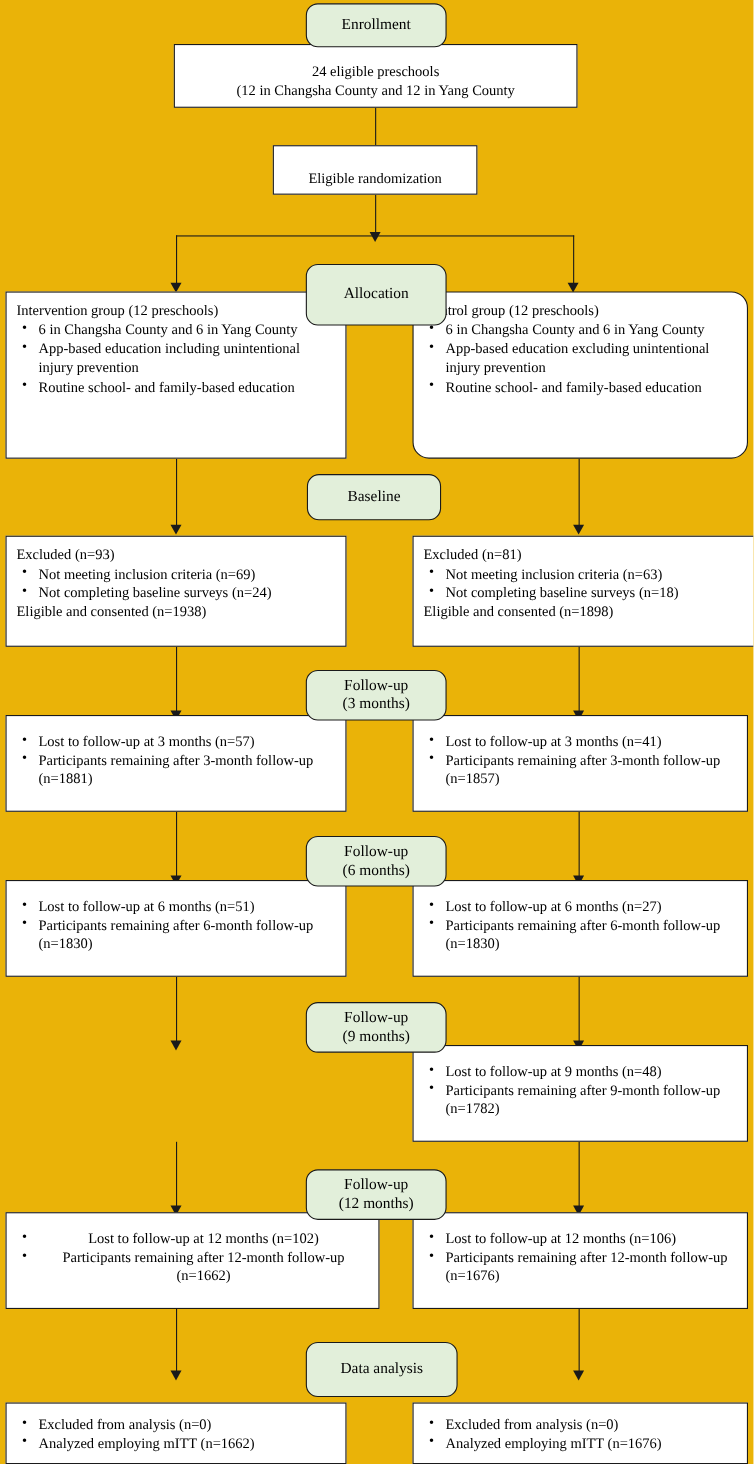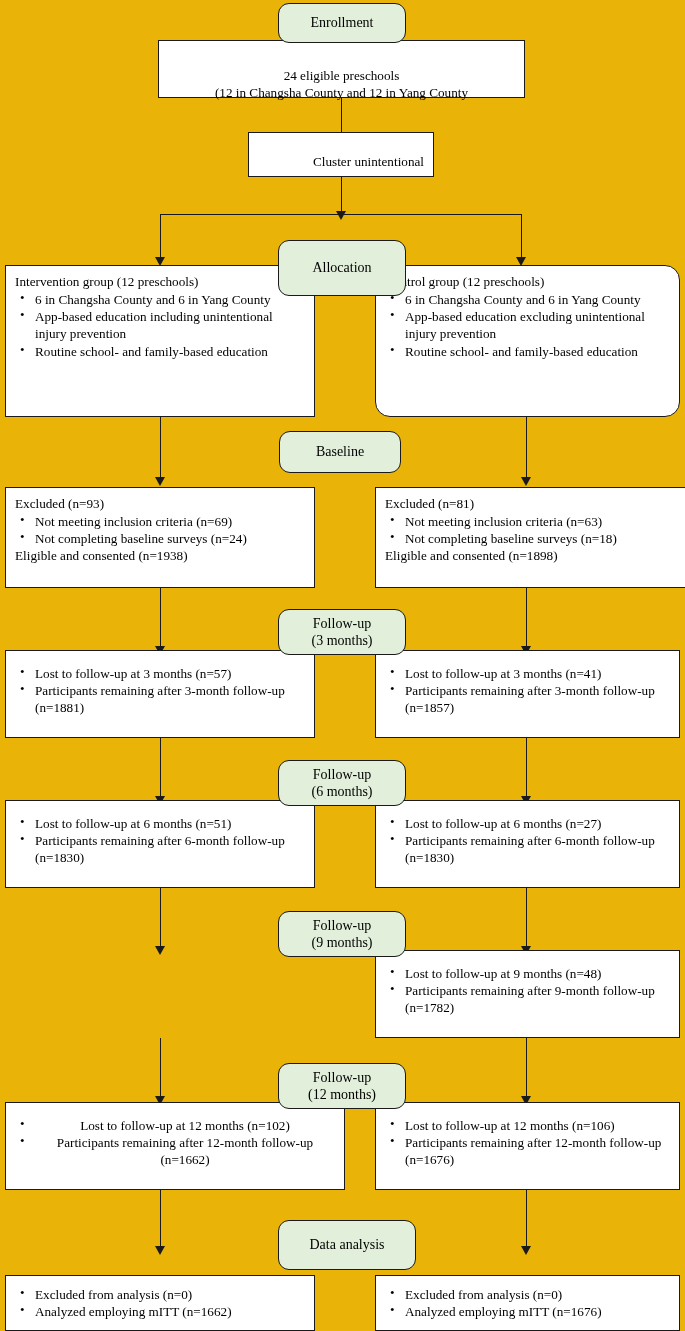--- a/index.html
+++ b/index.html
@@ -25,21 +25,21 @@
     z-index:3;
   }
   .box .inner{
     padding:7px 9px 6px 9px;
     font-size:13.2px;
     line-height:1.30;
   }
   .center{
     display:flex;
     align-items:center;
-    justify-content:flex-end;
+    justify-content:center;
     text-align:center;
   }
   .stage{
     position:absolute;
     box-sizing:border-box;
     border:1.8px solid #1a1a1a;
     border-radius:11px;
     background:#e2efda;
     display:flex;
     flex-direction:column;
@@ -104,21 +104,21 @@
     <div class="inner center" style="flex-direction:column;height:100%;padding-top:4px;">
       <div>24 eligible preschools</div>
       <div>(12 in Changsha County and 12 in Yang County</div>
     </div>
   </div>
 
   <div class="vline" style="left:341px;top:98px;height:34px;"></div>
 
   <div class="box" style="left:248px;top:132px;width:186px;height:45px;">
     <div class="inner center" style="height:100%;">
-      <div>Cluster unintentional</div>
+      <div>Eligible randomization</div>
     </div>
   </div>
 
   <div class="vline" style="left:341px;top:177px;height:36px;"></div>
   <div class="arrowhead" style="left:336px;top:211px;"></div>
 
   <div class="hline" style="left:160px;top:214px;width:362px;"></div>
   <div class="vline" style="left:160px;top:214px;height:46px;"></div>
   <div class="vline" style="left:521px;top:214px;height:46px;"></div>
   <div class="arrowhead" style="left:155px;top:257px;"></div>

